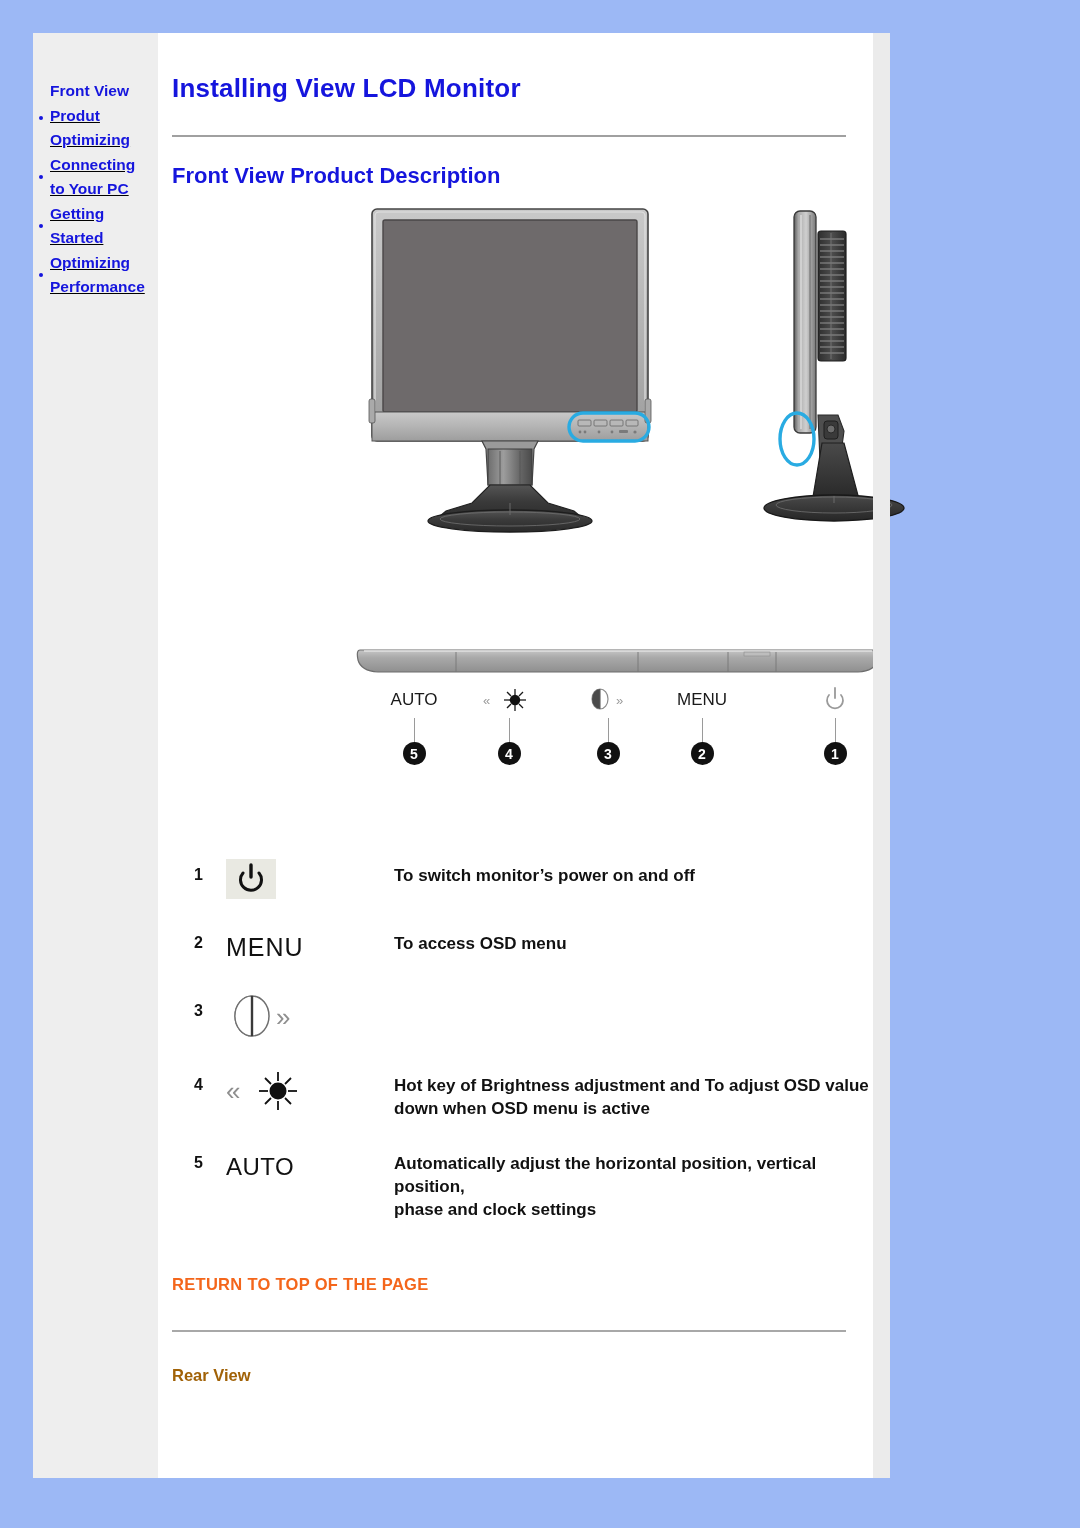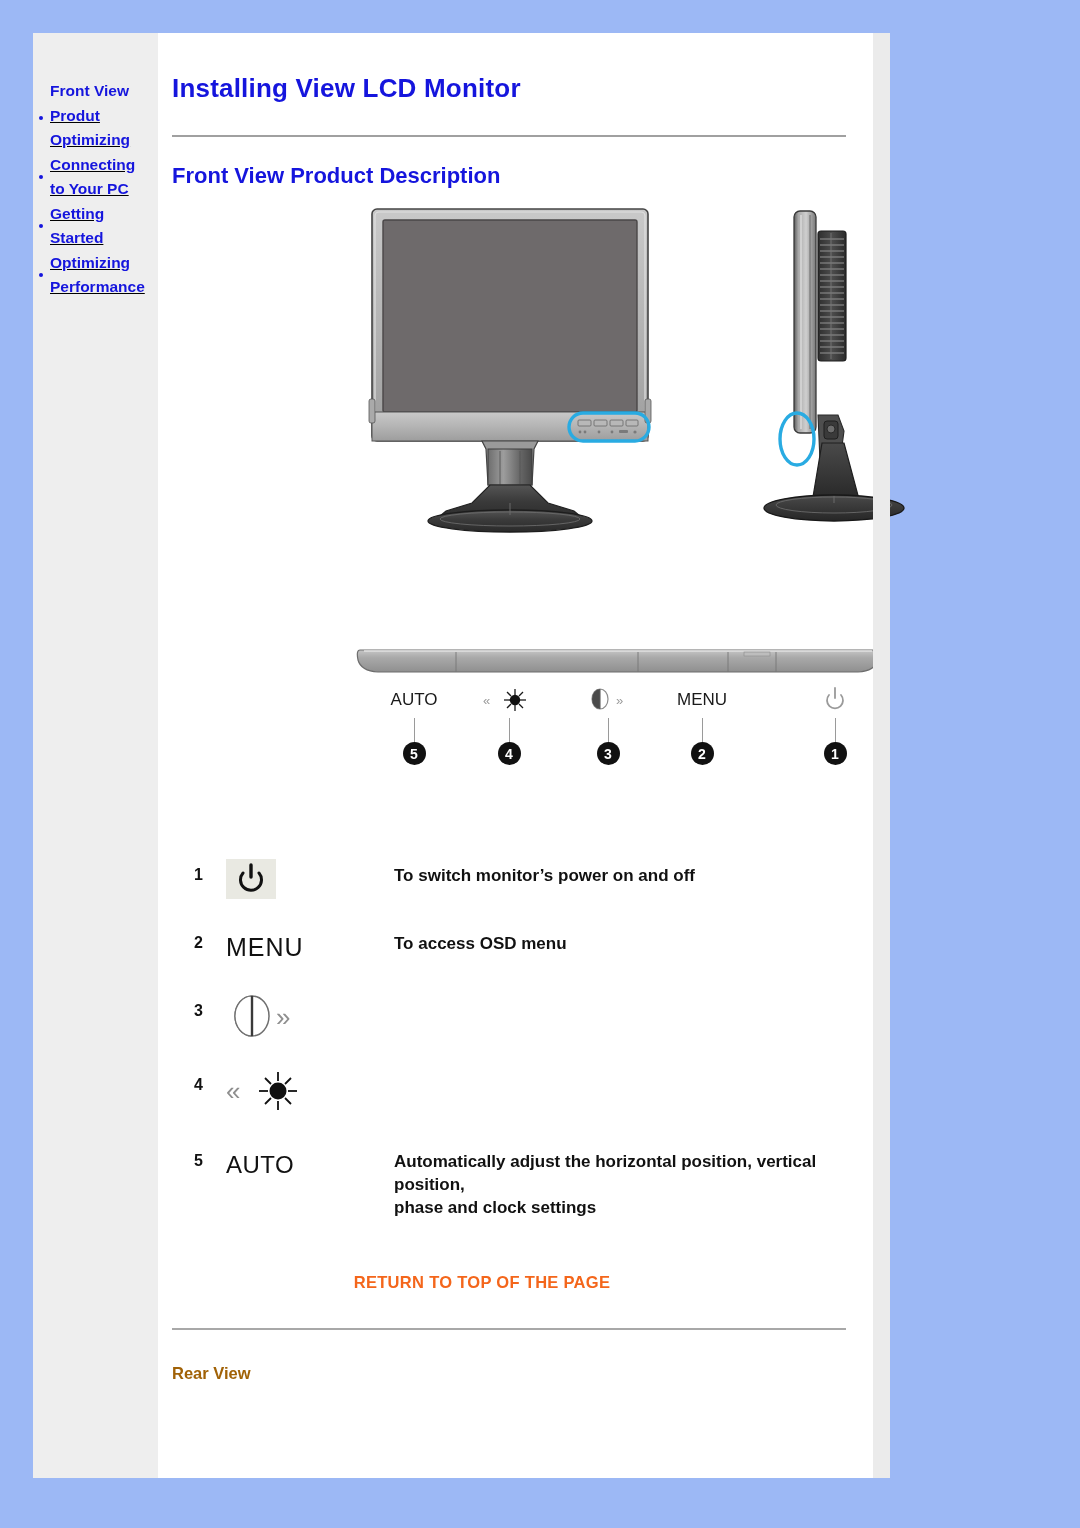--- a/index.html
+++ b/index.html
@@ -172,21 +172,21 @@
     padding-top: 6px;
   }
   .legend-desc .l2 { display: block; }
   .menu-word { font-size: 25px; letter-spacing: 1px; color: #111; font-weight: normal; }
   .auto-word { font-size: 24px; letter-spacing: 0.5px; color: #111; font-weight: normal; }
   .power-box { background: #e9e9e2; padding: 3px 8px; display: inline-flex; }
 
   
   .return-link {
     margin-top: 54px;
-    text-align: center;
+    text-align: left;
     color: #f4661b;
     font-size: 16.5px;
     font-weight: bold;
     letter-spacing: 0.3px;
     cursor: pointer;
     padding-right: 80px;
   }
   .rule2 {
     height: 2px;
     background: #a8a8a8;
@@ -494,20 +494,24 @@
                   <line x1="62" y1="23" x2="71" y2="23"></line>
                 <line x1="39" y1="10" x2="45" y2="16"></line>
                   <line x1="59" y1="30" x2="65" y2="36"></line>
                 <line x1="65" y1="10" x2="59" y2="16"></line>
                   <line x1="45" y1="30" x2="39" y2="36"></line>
               </g>
               <circle cx="52" cy="23" r="8.5" fill="#111"></circle>
             </svg>
           </span>
         </div>
+        <div class="legend-desc">
+          <span>Hot key of Brightness adjustment and To adjust OSD value</span>
+          <span class="l2">down when OSD menu is active</span>
+        </div>
       </div>
 
       <div class="legend-row">
         <div class="legend-num">5</div>
         <div class="legend-icon">
           <span class="auto-word">AUTO</span>
         </div>
         <div class="legend-desc">
           <span>Automatically adjust the horizontal position, vertical position,</span>
           <span class="l2">phase and clock settings</span>

